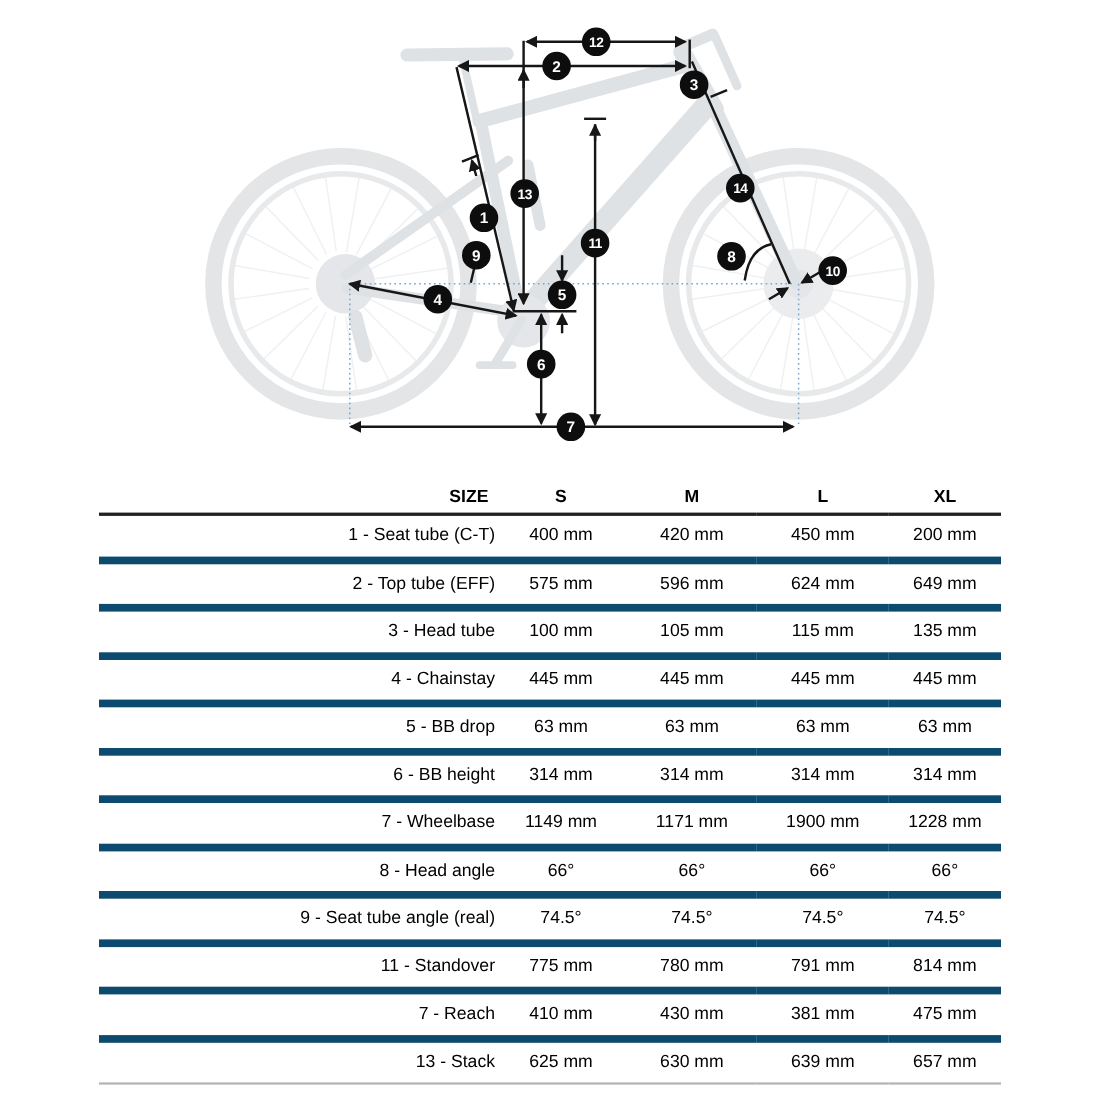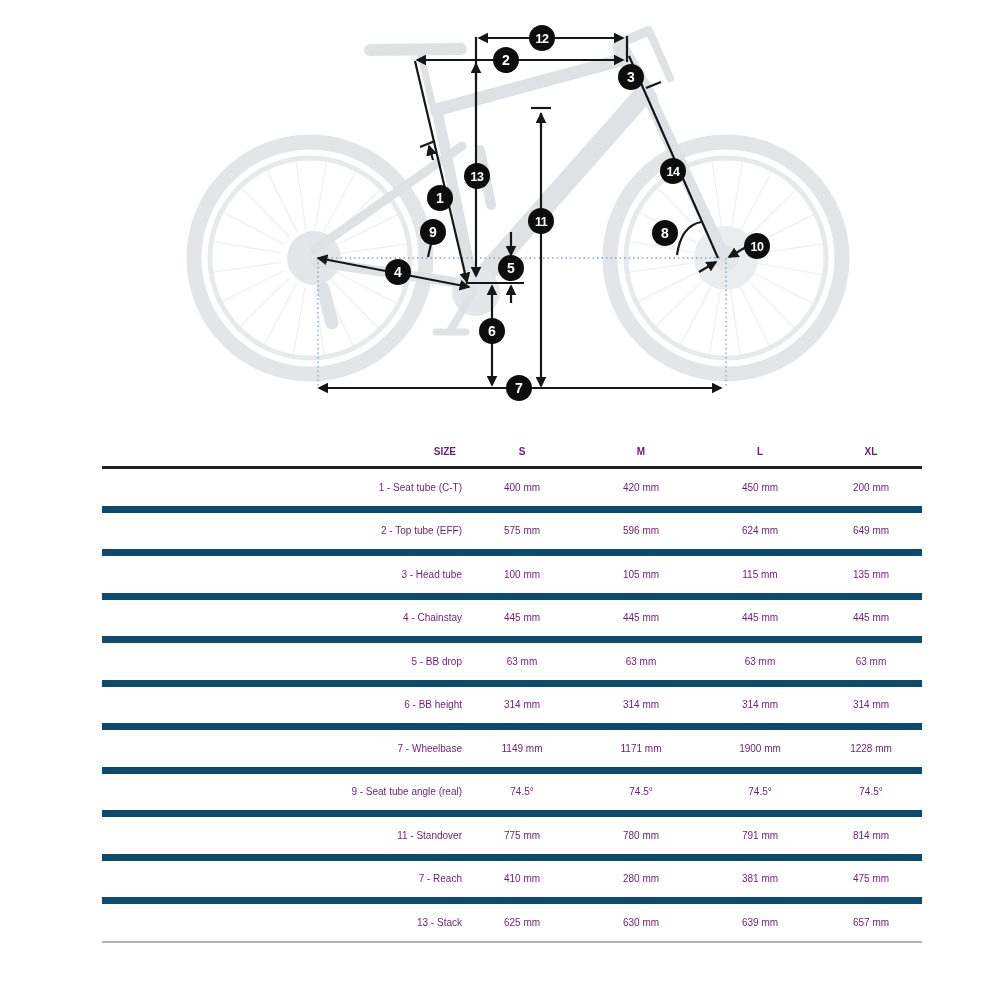--- a/index.html
+++ b/index.html
@@ -21,22 +21,22 @@
   .meas line,.meas path{stroke:#161616;stroke-width:2.2;fill:none;}
 
   
   .badge circle{fill:#0d0d0d;}
   .badge text{fill:#fff;font-weight:bold;font-size:14px;text-anchor:middle;
               font-family:"Liberation Sans",sans-serif;}
   .badge text.two{font-size:12.5px;letter-spacing:-0.5px;}
 
   
   table.spec{position:absolute;top:437px;left:90px;width:820px;border-collapse:collapse;
-             table-layout:fixed;font-size:10px;color:#701a75;
-             border-bottom:2px solid #b3b3b3;margin-left:12px;}
+             table-layout:fixed;font-size:16px;color:#000000;
+             border-bottom:2px solid #b3b3b3;}
   table.spec col.c0{width:360px;} table.spec col.c1{width:120px;}
   table.spec col.c2{width:118px;} table.spec col.c3{width:120px;}
   table.spec col.c4{width:102px;}
   table.spec thead th{height:29px;font-weight:bold;vertical-align:middle;padding:0;}
   table.spec thead{border-bottom:3px solid #212121;}
   table.spec thead th.size{text-align:right;padding-right:6px;}
   table.spec thead th.col{text-align:center;}
   table.spec tbody td{height:36.5px;vertical-align:middle;text-align:center;padding:0;}
   table.spec tbody td.label-cell{text-align:right;padding-left:8px;}
   table.spec tbody tr + tr{border-top:7px solid #0c4a6e;}
@@ -299,37 +299,44 @@
           <td>314 mm</td>
         </tr>
         <tr>
           <td class="label-cell">7 - Wheelbase</td>
           <td>1149 mm</td>
           <td>1171 mm</td>
           <td>1900 mm</td>
           <td>1228 mm</td>
         </tr>
         <tr>
+          <td class="label-cell">8 - Head angle</td>
+          <td>66°</td>
+          <td>66°</td>
+          <td>66°</td>
+          <td>66°</td>
+        </tr>
+        <tr>
           <td class="label-cell">9 - Seat tube angle (real)</td>
           <td>74.5°</td>
           <td>74.5°</td>
           <td>74.5°</td>
           <td>74.5°</td>
         </tr>
         <tr>
           <td class="label-cell">11 - Standover</td>
           <td>775 mm</td>
           <td>780 mm</td>
           <td>791 mm</td>
           <td>814 mm</td>
         </tr>
         <tr>
           <td class="label-cell">7 - Reach</td>
           <td>410 mm</td>
-          <td>280 mm</td>
+          <td>430 mm</td>
           <td>381 mm</td>
           <td>475 mm</td>
         </tr>
         <tr>
           <td class="label-cell">13 - Stack</td>
           <td>625 mm</td>
           <td>630 mm</td>
           <td>639 mm</td>
           <td>657 mm</td>
         </tr>

